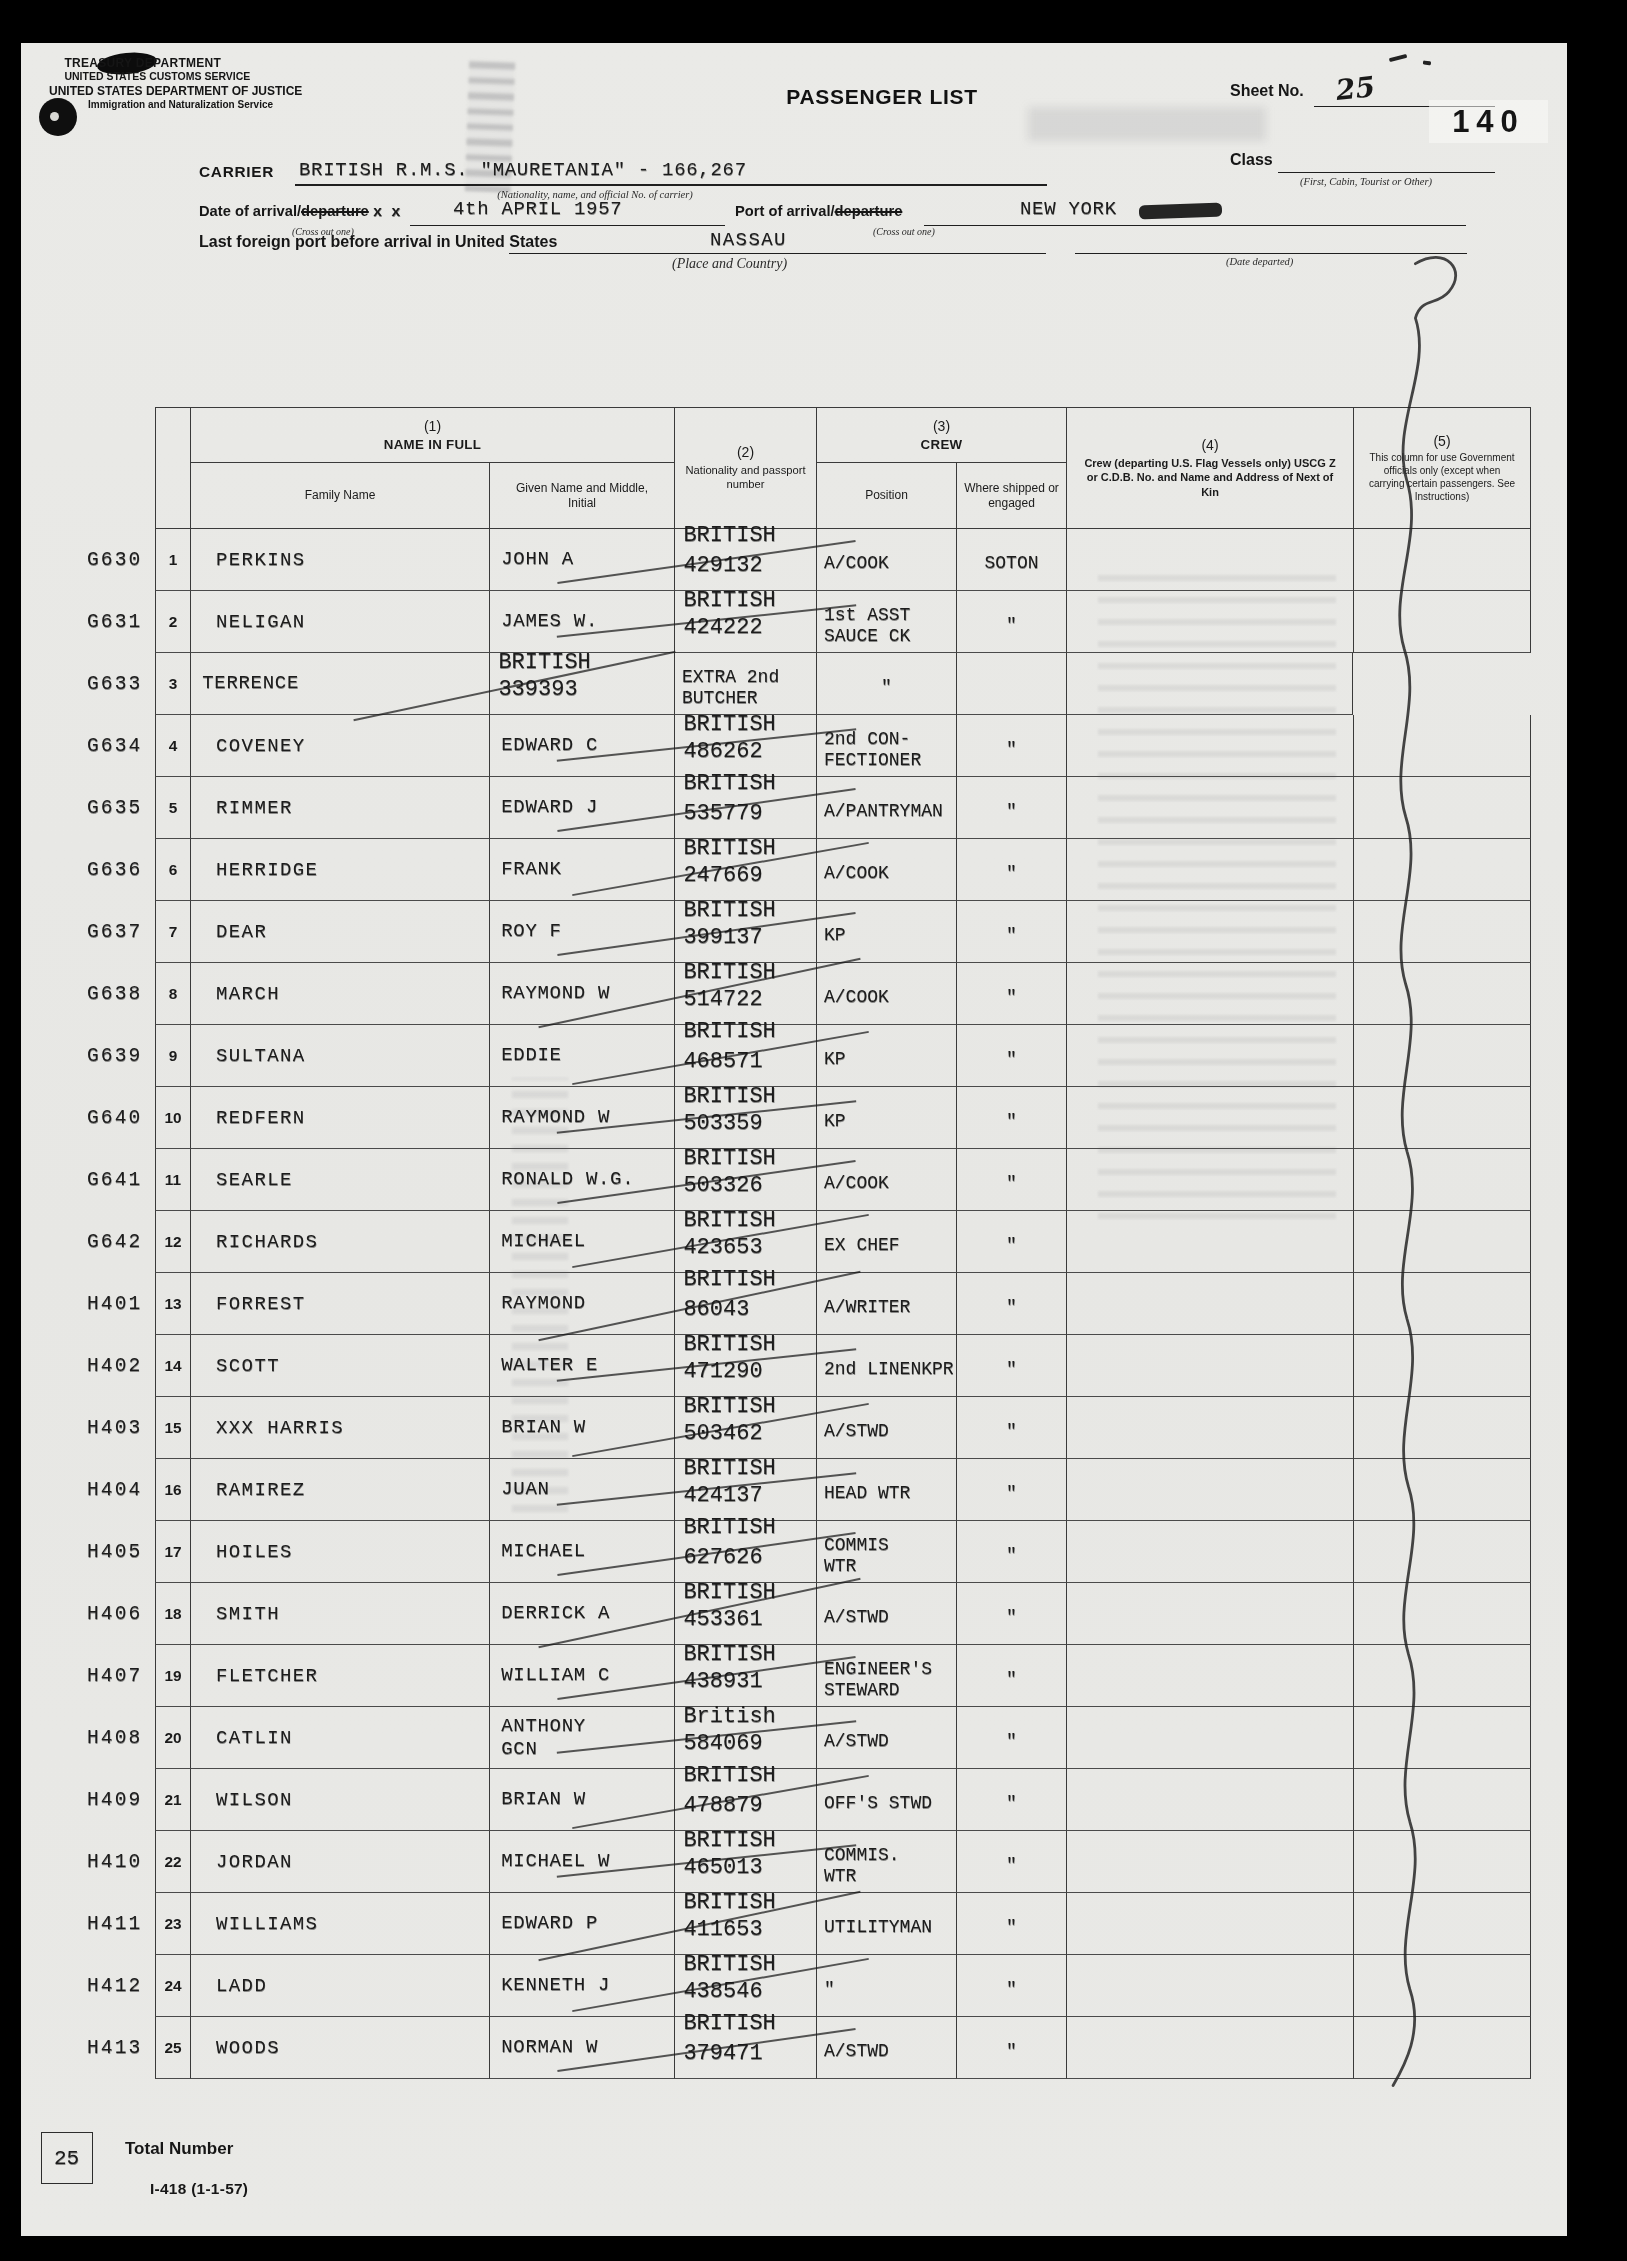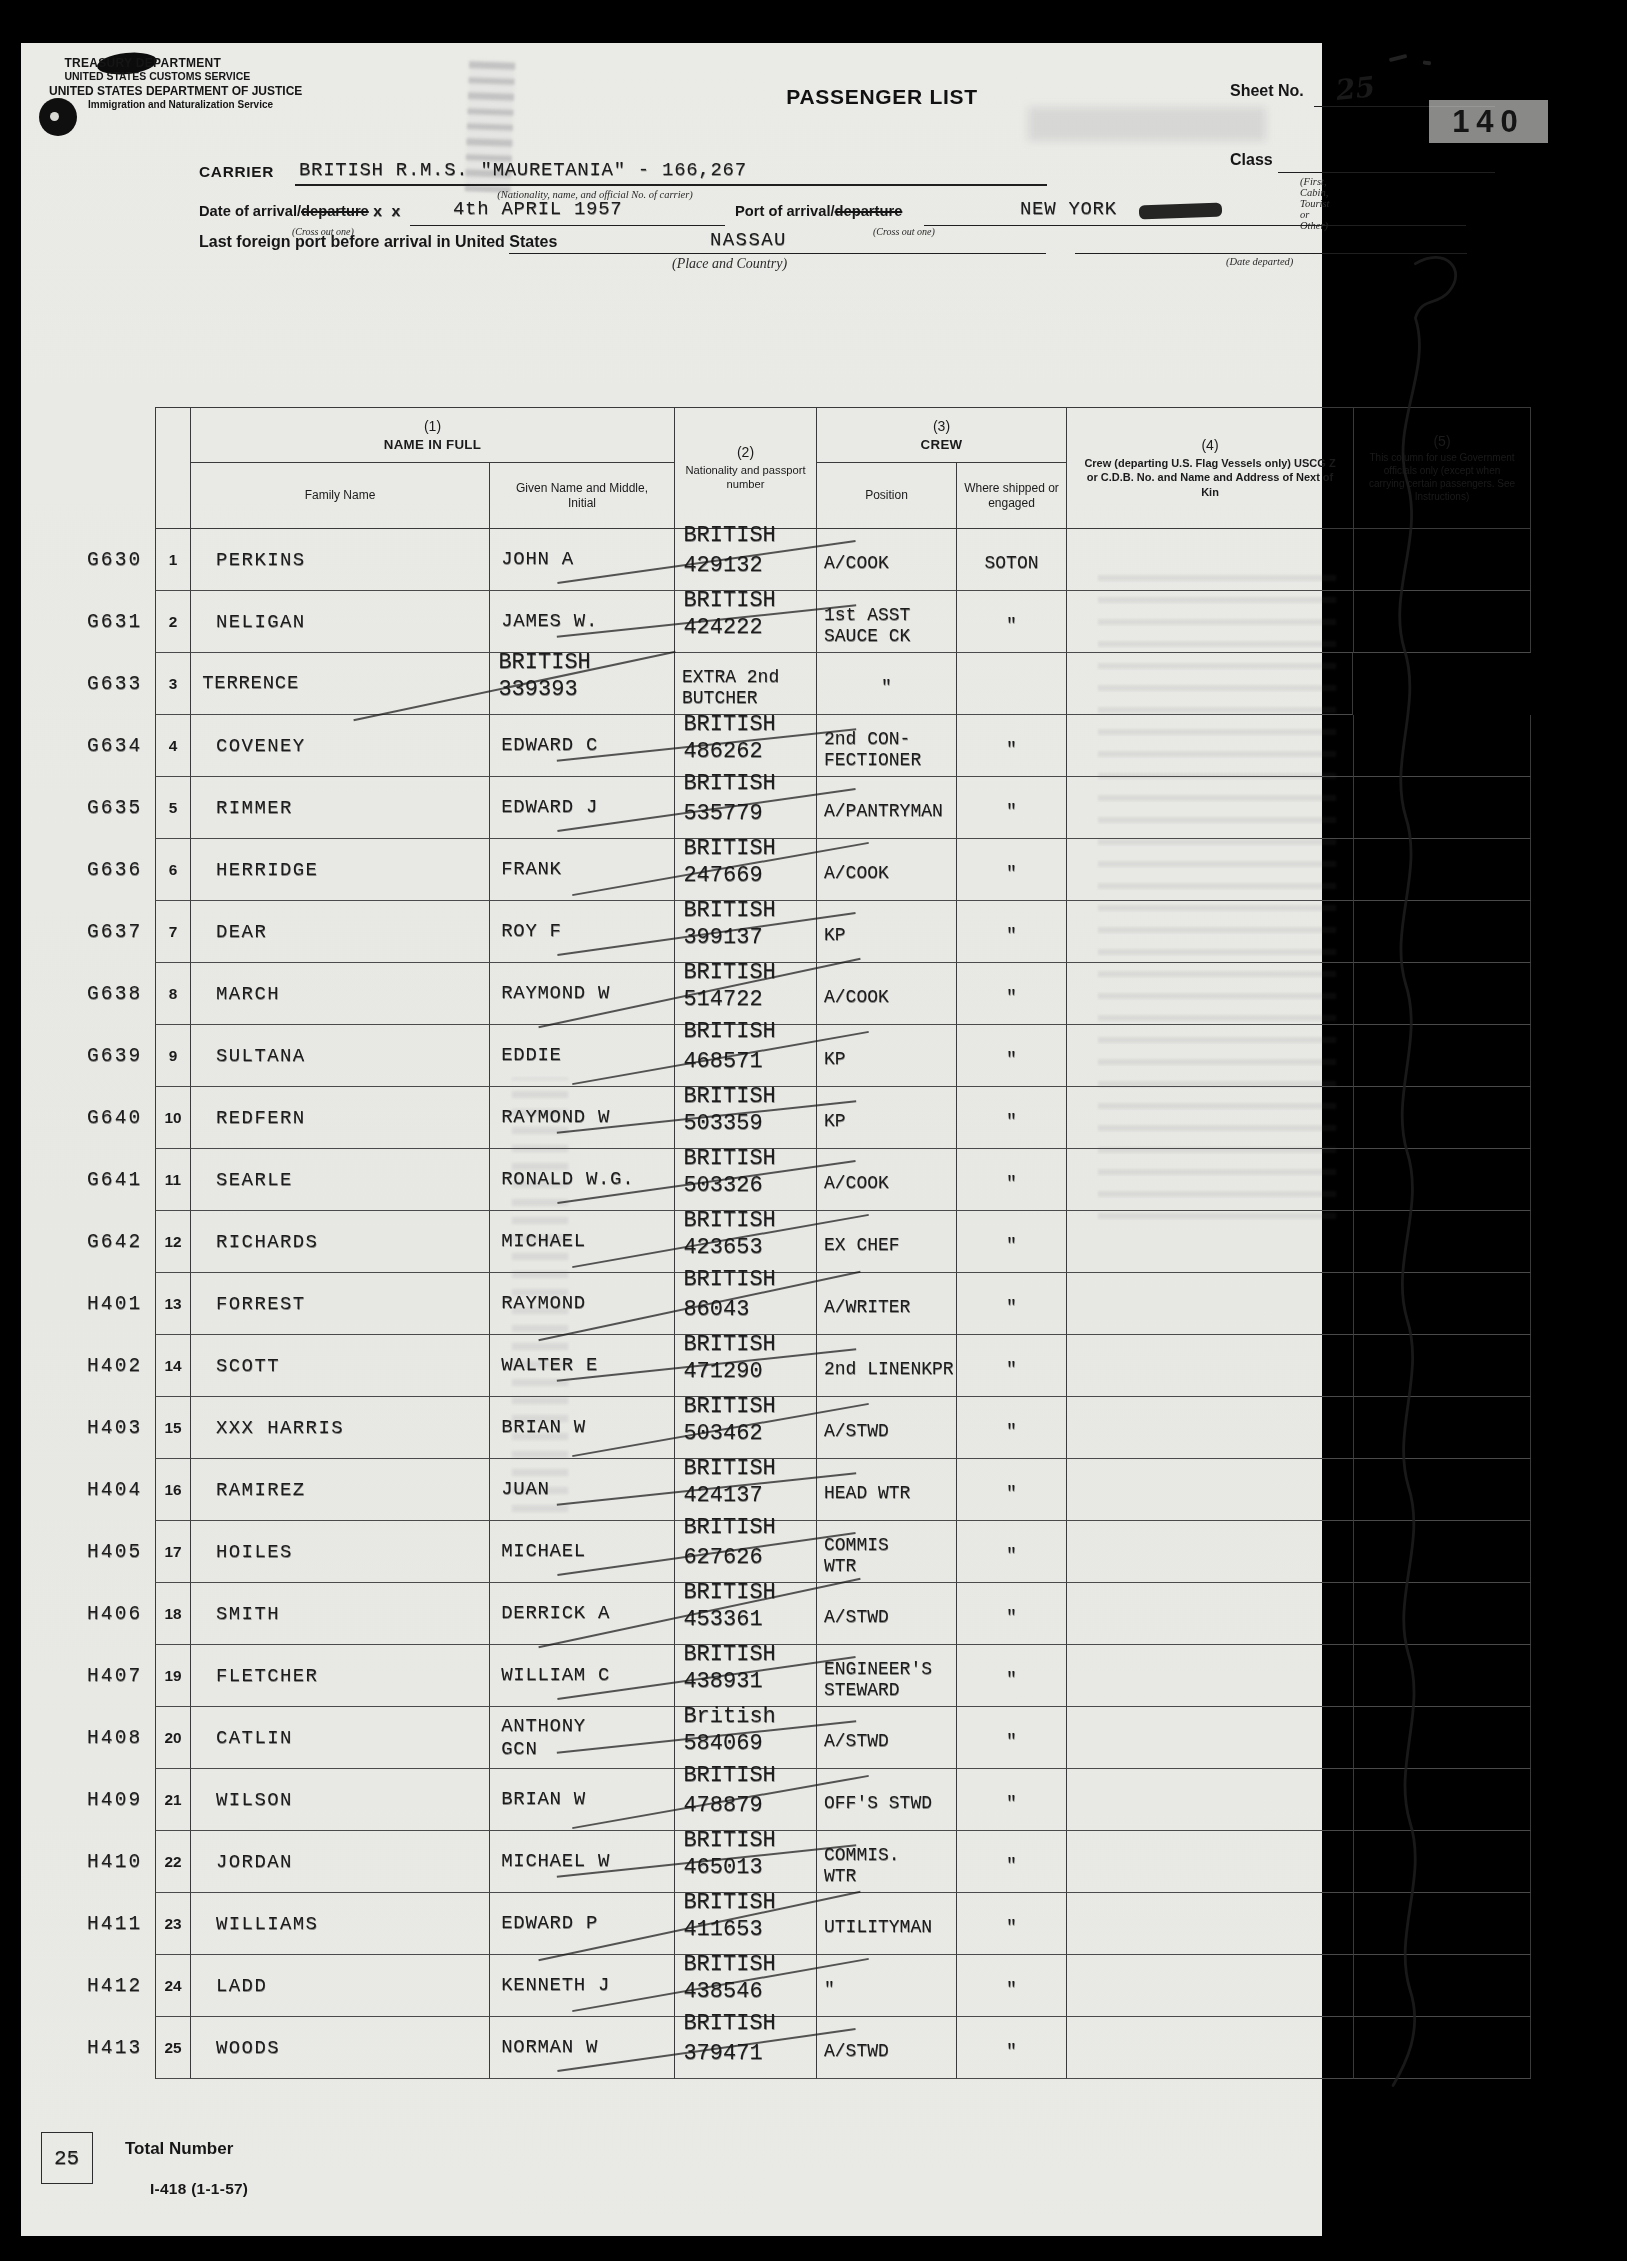--- a/index.html
+++ b/index.html
@@ -2,21 +2,21 @@
 <html style="font-size:11.2px"><head>
 <meta charset="utf-8">
 <style>
   :root{
     --line:#3a3a3a;
     --cols:85px 35px 299px 185px 142px 140px 110px 287px 178px;
   }
   *{box-sizing:border-box;margin:0;padding:0;}
   body{width:1627px;height:2261px;background:#000;position:relative;overflow:hidden;
        font-family:"Liberation Sans",sans-serif;}
-  .paper{position:absolute;left:21px;top:43px;width:1301px;height:2193px;
+  .paper{position:absolute;left:21px;top:43px;width:1546px;height:2193px;
          background:linear-gradient(180deg,#eaeae7 0%,#e7e7e4 55%,#e9e9e6 100%);}
   .mono{font-family:"Liberation Mono","DejaVu Sans Mono",monospace;color:#1c1c1c;
         text-shadow:0.3px 0.6px 0.6px rgba(20,20,20,.45);}
   .ser-i{font-family:"Liberation Serif",serif;font-style:italic;color:#2a2a2a;}
   .lbl{font-weight:700;color:#161616;}
   .rule{position:absolute;height:0;border-top:1.7px solid #1f1f1f;}
   .struck{text-decoration:line-through;text-decoration-thickness:1.7px;}
 
   
   .punch-circle{position:absolute;left:18px;top:55px;width:38px;height:38px;border-radius:50%;

